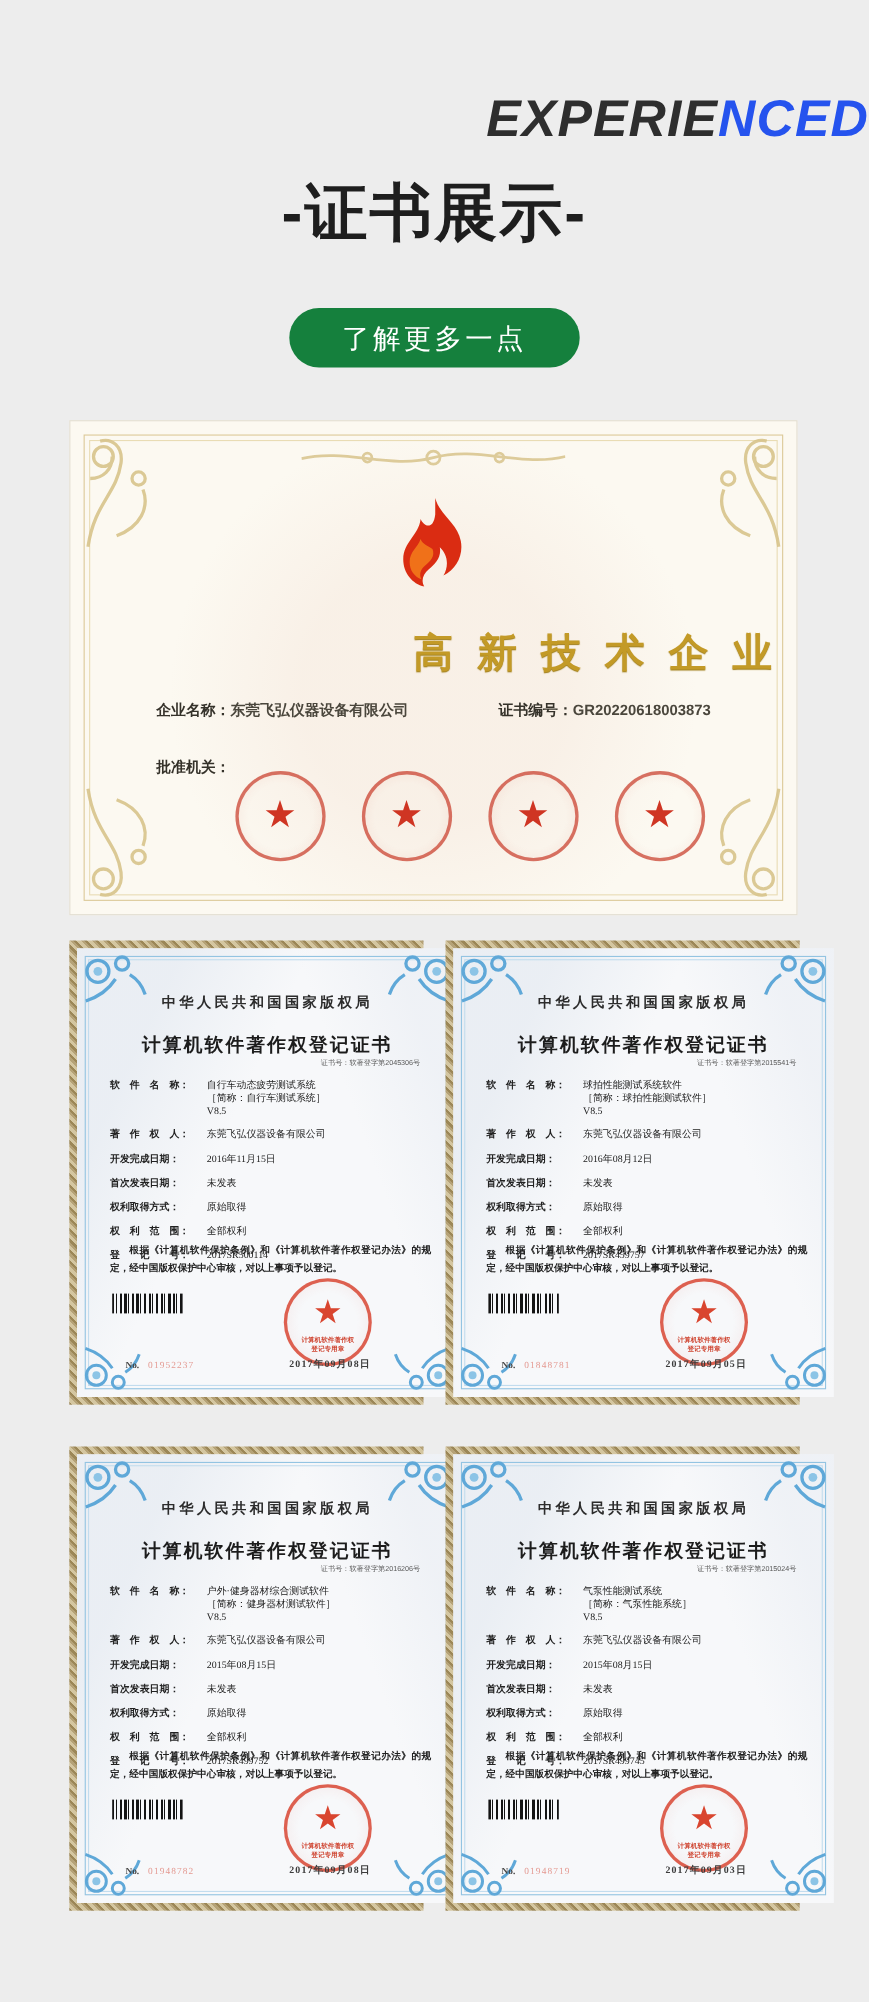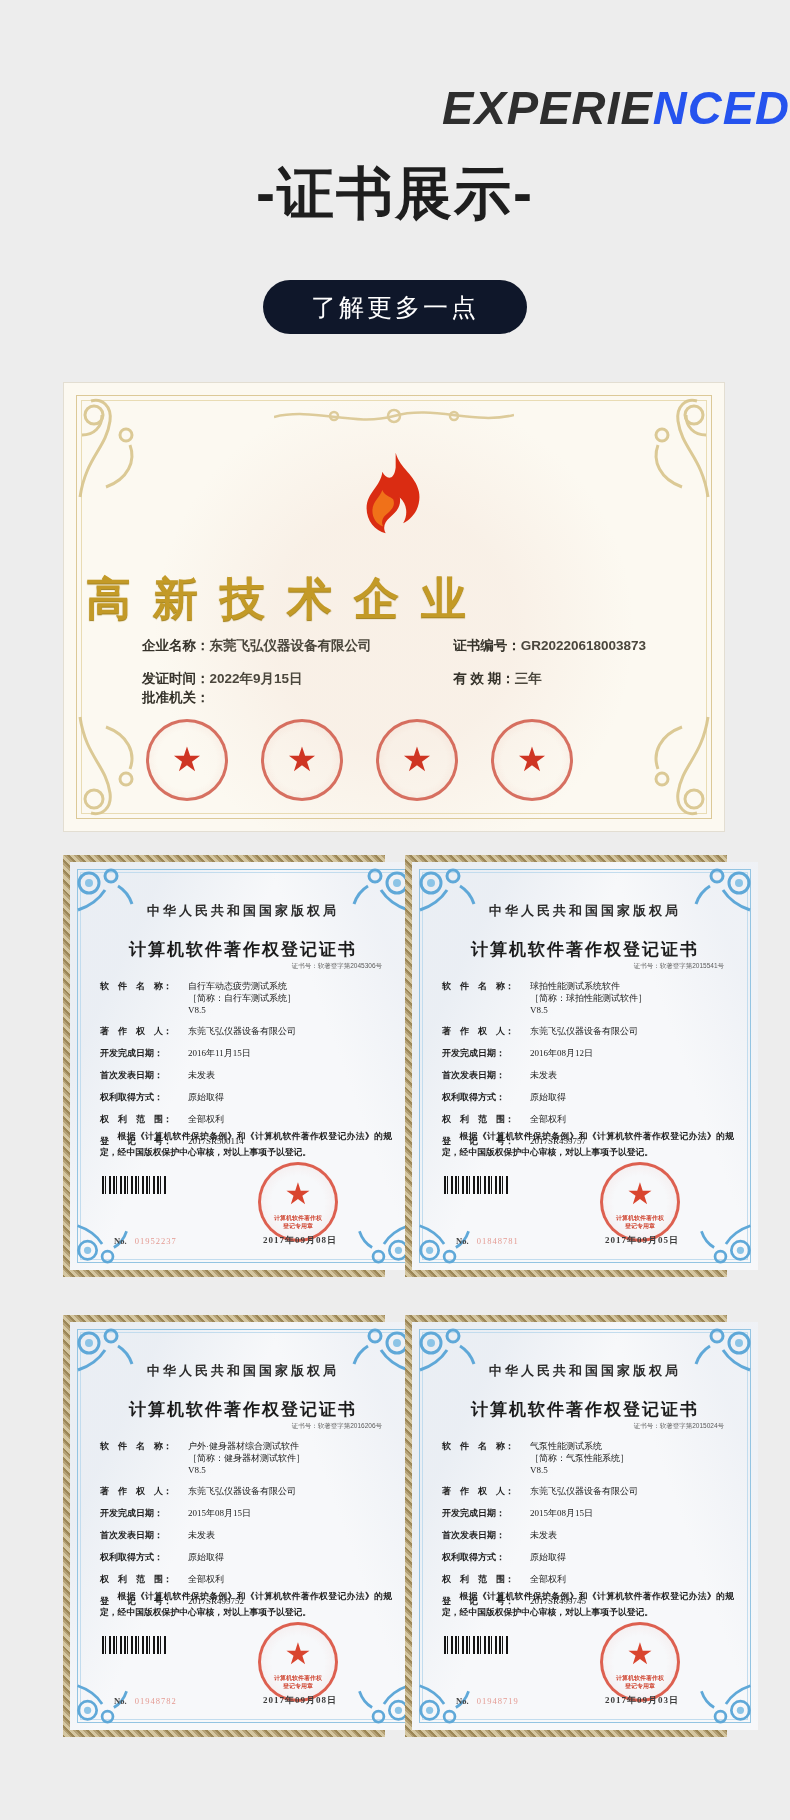--- a/index.html
+++ b/index.html
@@ -5,51 +5,51 @@
   html,body{margin:0;padding:0;width:790px;height:1820px;background:#ededed;
     font-family:"Liberation Sans","DejaVu Sans",sans-serif;overflow:hidden;position:relative;}
 
   
   .brand{position:absolute;top:80px;left:0;width:790px;text-align:right;
     font-style:italic;font-weight:bold;font-size:47px;letter-spacing:1px;color:#2e2e2e;}
   .brand .blue{color:#2553ee;}
   .page-title{position:absolute;top:156px;left:0;width:790px;text-align:center;
     font-weight:bold;font-size:57px;color:#1e1e1e;letter-spacing:2px;}
   .more-btn{position:absolute;top:280px;left:50%;transform:translateX(-50%);
-    width:264px;height:54px;border-radius:27px;background:#0f172a;border:none;
+    width:264px;height:54px;border-radius:27px;background:#15803d;border:none;
     color:#ffffff;font-size:25px;letter-spacing:3px;display:flex;align-items:center;justify-content:center;
     font-family:inherit;cursor:pointer;}
 
   
   .main-cert{position:absolute;left:63px;top:382px;width:660px;height:448px;
     background:#fcf9f1;border:1px solid #e3ded2;
     background-image:radial-gradient(circle at 50% 55%, rgba(235,205,190,.20) 0 120px, rgba(235,205,190,0) 240px);}
   .mc-frame1{position:absolute;inset:12px;border:1px solid #dcc998;pointer-events:none;}
   .mc-frame2{position:absolute;inset:17px;border:1px solid #e9dcb4;pointer-events:none;}
   .mc-corner{position:absolute;width:92px;height:112px;opacity:.9;}
   .mc-corner.tl{left:8px;top:8px;}
   .mc-corner.tr{right:8px;top:8px;transform:scaleX(-1);}
   .mc-corner.bl{left:8px;bottom:8px;transform:scaleY(-1);}
   .mc-corner.br{right:8px;bottom:8px;transform:scale(-1,-1);}
   .mc-topornament{position:absolute;top:20px;left:50%;transform:translateX(-50%);width:240px;height:26px;opacity:.85;}
   .mc-flame{position:absolute;top:68px;left:50%;transform:translateX(-50%);width:78px;height:108px;}
-  .mc-title{position:absolute;top:186px;left:0;width:660px;text-align:left;
-    font-weight:bold;font-size:45px;color:#c39a27;letter-spacing:22px;text-indent:22px;
+  .mc-title{position:absolute;top:186px;left:0;width:660px;text-align:right;
+    font-weight:bold;font-size:36px;color:#c39a27;letter-spacing:22px;text-indent:22px;
     text-shadow:0 1px 1px #9e7c16;}
   .mc-sub{position:absolute;top:246px;left:0;width:660px;text-align:center;
     font-weight:bold;font-size:35px;color:#c39a27;letter-spacing:30px;text-indent:30px;
     text-shadow:0 1px 1px #9e7c16;}
   .mc-fields{position:absolute;top:254px;left:78px;right:36px;}
   .mc-row{display:flex;margin-bottom:15px;}
   .mc-cell{display:flex;align-items:baseline;}
   .mc-cell.l{flex:0 0 57%;}
   .mc-cell.r{flex:0 0 43%;}
   .mc-label{font-weight:bold;font-size:13.5px;color:#35322a;white-space:nowrap;}
   .mc-value{font-weight:bold;font-size:13.5px;color:#4a463c;white-space:nowrap;}
-  .mc-approval{position:absolute;top:306px;left:78px;right:30px;display:flex;align-items:flex-start;flex-direction:column;}
+  .mc-approval{position:absolute;top:306px;left:78px;right:30px;display:flex;align-items:flex-start;}
   .mc-seals{display:flex;margin-left:4px;margin-top:12px;gap:33px;}
   .mc-seal{width:76px;height:76px;border:3px solid rgba(201,62,45,.72);border-radius:50%;
     position:relative;background:radial-gradient(circle, rgba(255,255,255,0) 55%, rgba(201,62,45,.10));}
   .mc-seal .star{position:absolute;top:50%;left:50%;transform:translate(-50%,-54%);
     color:#cf3523;font-size:34px;line-height:1;}
 
   
   .scert{position:absolute;width:322px;height:422px;padding:7px;box-sizing:border-box;
     background-image:repeating-linear-gradient(45deg,#9c8757 0 2px,#d4c6a0 2px 5px,#b5a277 5px 7px);}
   .scert-paper{position:relative;width:100%;height:100%;background:#f7f8fa;
@@ -166,30 +166,20 @@
     <div class="mc-row">
       <div class="mc-cell l">
         <span class="mc-label">企业名称：</span>
         <span class="mc-value">东莞飞弘仪器设备有限公司</span>
       </div>
       <div class="mc-cell r">
         <span class="mc-label">证书编号：</span>
         <span class="mc-value">GR20220618003873</span>
       </div>
     </div>
-    <div class="mc-row">
-      <div class="mc-cell l">
-        <span class="mc-label">发证时间：</span>
-        <span class="mc-value">2022年9月15日</span>
-      </div>
-      <div class="mc-cell r">
-        <span class="mc-label">有 效 期：</span>
-        <span class="mc-value">三年</span>
-      </div>
-    </div>
   </div>
 
   <div class="mc-approval">
     <span class="mc-label">批准机关：</span>
     <div class="mc-seals">
       <div class="mc-seal">
           <span class="star">★</span>
         </div>
       <div class="mc-seal">
           <span class="star">★</span>

